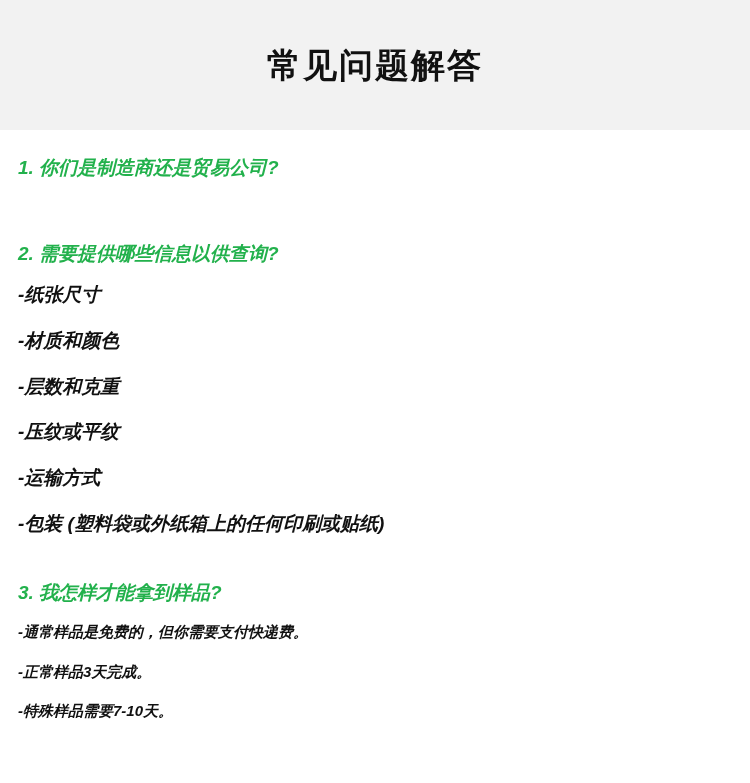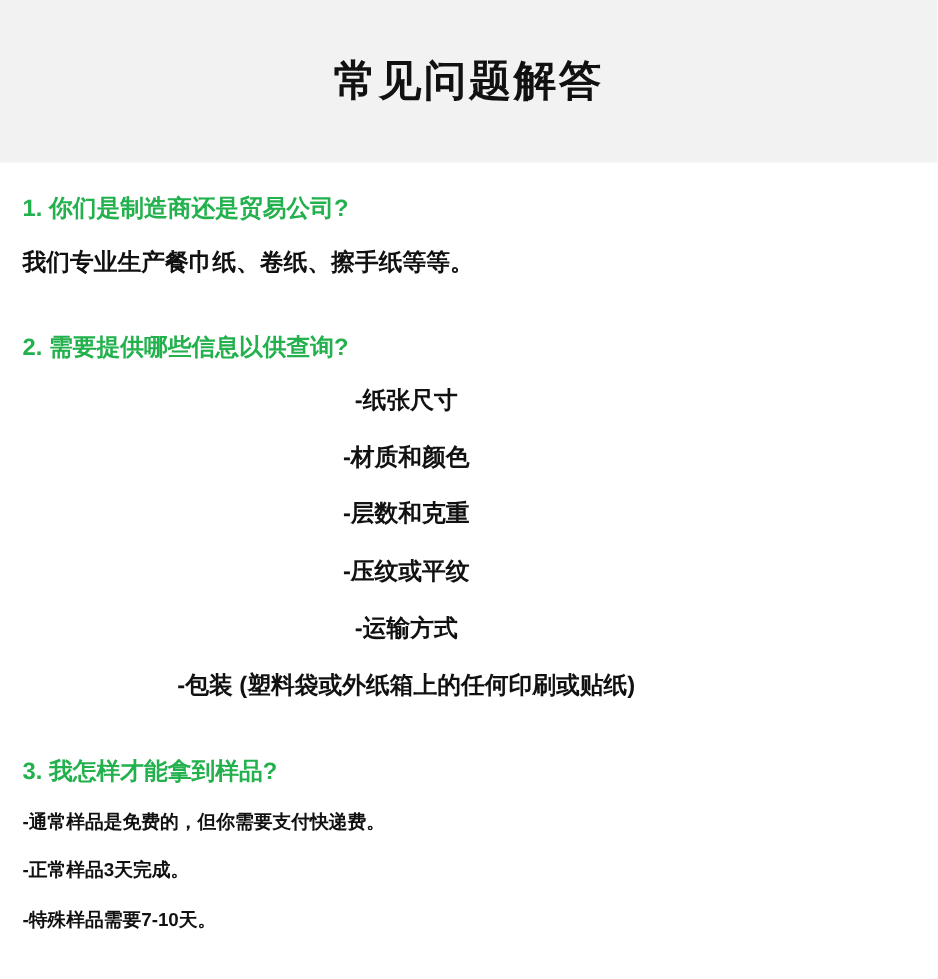--- a/index.html
+++ b/index.html
@@ -32,20 +32,21 @@
   .header-title {
     font-size: 34px;
     font-weight: bold;
     color: #111111;
     letter-spacing: 2px;
     line-height: 1.2;
   }
   .content {
     padding: 0 18px;
     box-sizing: border-box;
+    font-style: italic;
   }
   .faq-item {
     margin: 0;
   }
   .faq-q {
     color: #22b14c;
     font-size: 19px;
     font-weight: bold;
     line-height: 1.3;
     margin: 0;
@@ -59,21 +60,20 @@
   }
   .gap-after-q { height: 17px; }
   .gap-after-item { height: 44px; }
   .spacer-top { height: 26px; }
   .bullet-line {
     color: #111111;
     font-size: 19px;
     font-weight: bold;
     line-height: 1.3;
     margin: 0 0 21px 0;
-    text-align: center;
   }
   .bullet-line:last-child { margin-bottom: 0; }
   .answer-line {
     color: #111111;
     font-size: 15px;
     font-weight: bold;
     line-height: 1.3;
     margin: 0 0 20px 0;
   }
   .answer-line:last-child { margin-bottom: 12px; }
@@ -87,21 +87,20 @@
     <div class="header-title">常见问题解答</div>
   </div>
 
   <div class="spacer-top"></div>
 
   <div class="content">
 
     <div class="faq-item">
       <div class="faq-q">1. 你们是制造商还是贸易公司?</div>
       <div class="gap-after-q"></div>
-      <div class="faq-a">我们专业生产餐巾纸、卷纸、擦手纸等等。</div>
     </div>
 
     <div class="gap-after-item"></div>
 
     <div class="faq-item">
       <div class="faq-q">2. 需要提供哪些信息以供查询?</div>
       <div class="gap-after-q"></div>
       <div class="bullet-line">-纸张尺寸</div>
       <div class="bullet-line">-材质和颜色</div>
       <div class="bullet-line">-层数和克重</div>

